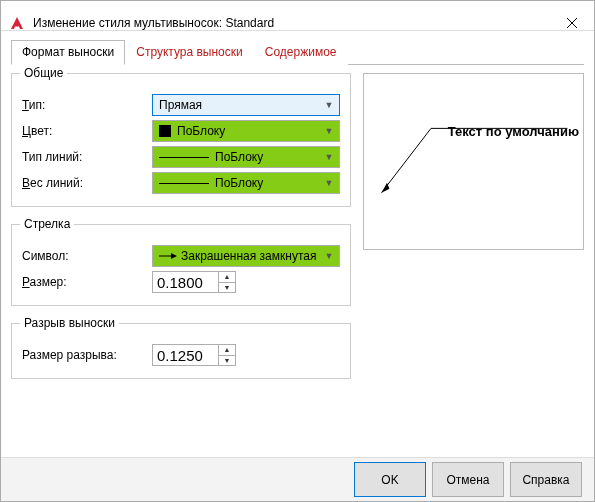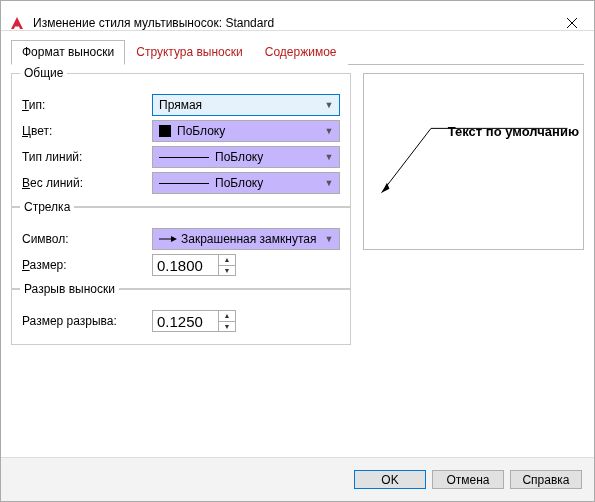--- a/index.html
+++ b/index.html
@@ -68,21 +68,21 @@
   .tab-body {
     flex: 1;
     display: flex;
     gap: 12px;
     padding-top: 8px;
   }
   .left-col {
     width: 340px;
     display: flex;
     flex-direction: column;
-    gap: 0;
+    gap: 17px;
   }
   .right-col {
     flex: 1;
   }
   
   .group {
     border: 1px solid #ccc;
     position: relative;
     padding: 18px 10px 10px 10px;
   }
@@ -102,21 +102,21 @@
   .row label {
     width: 130px;
     font-size: 12px;
   }
   .underline-first::first-letter { text-decoration: underline; }
   .combo {
     flex: 1;
     max-width: 190px;
     height: 22px;
     border: 1px solid #adadad;
-    background: #c4b5fd;
+    background: #84cc16;
     display: flex;
     align-items: center;
     padding: 0 2px 0 6px;
     font-size: 12px;
     position: relative;
   }
   .combo.highlight {
     background: #e5f1fb;
     border-color: #0078d7;
   }
@@ -195,21 +195,21 @@
     border-top: 1px solid #ddd;
     display: flex;
     justify-content: flex-end;
     align-items: center;
     gap: 6px;
     padding: 0 12px;
     background: #f3f3f3;
   }
   .btn {
     min-width: 72px;
-    height: 19px;
+    height: 35px;
     border: 1px solid #adadad;
     background: #e1e1e1;
     font-size: 12px;
     font-family: inherit;
     padding: 0 10px;
     text-align: center;
   }
   .btn.default {
     border-color: #0078d7;
   }

